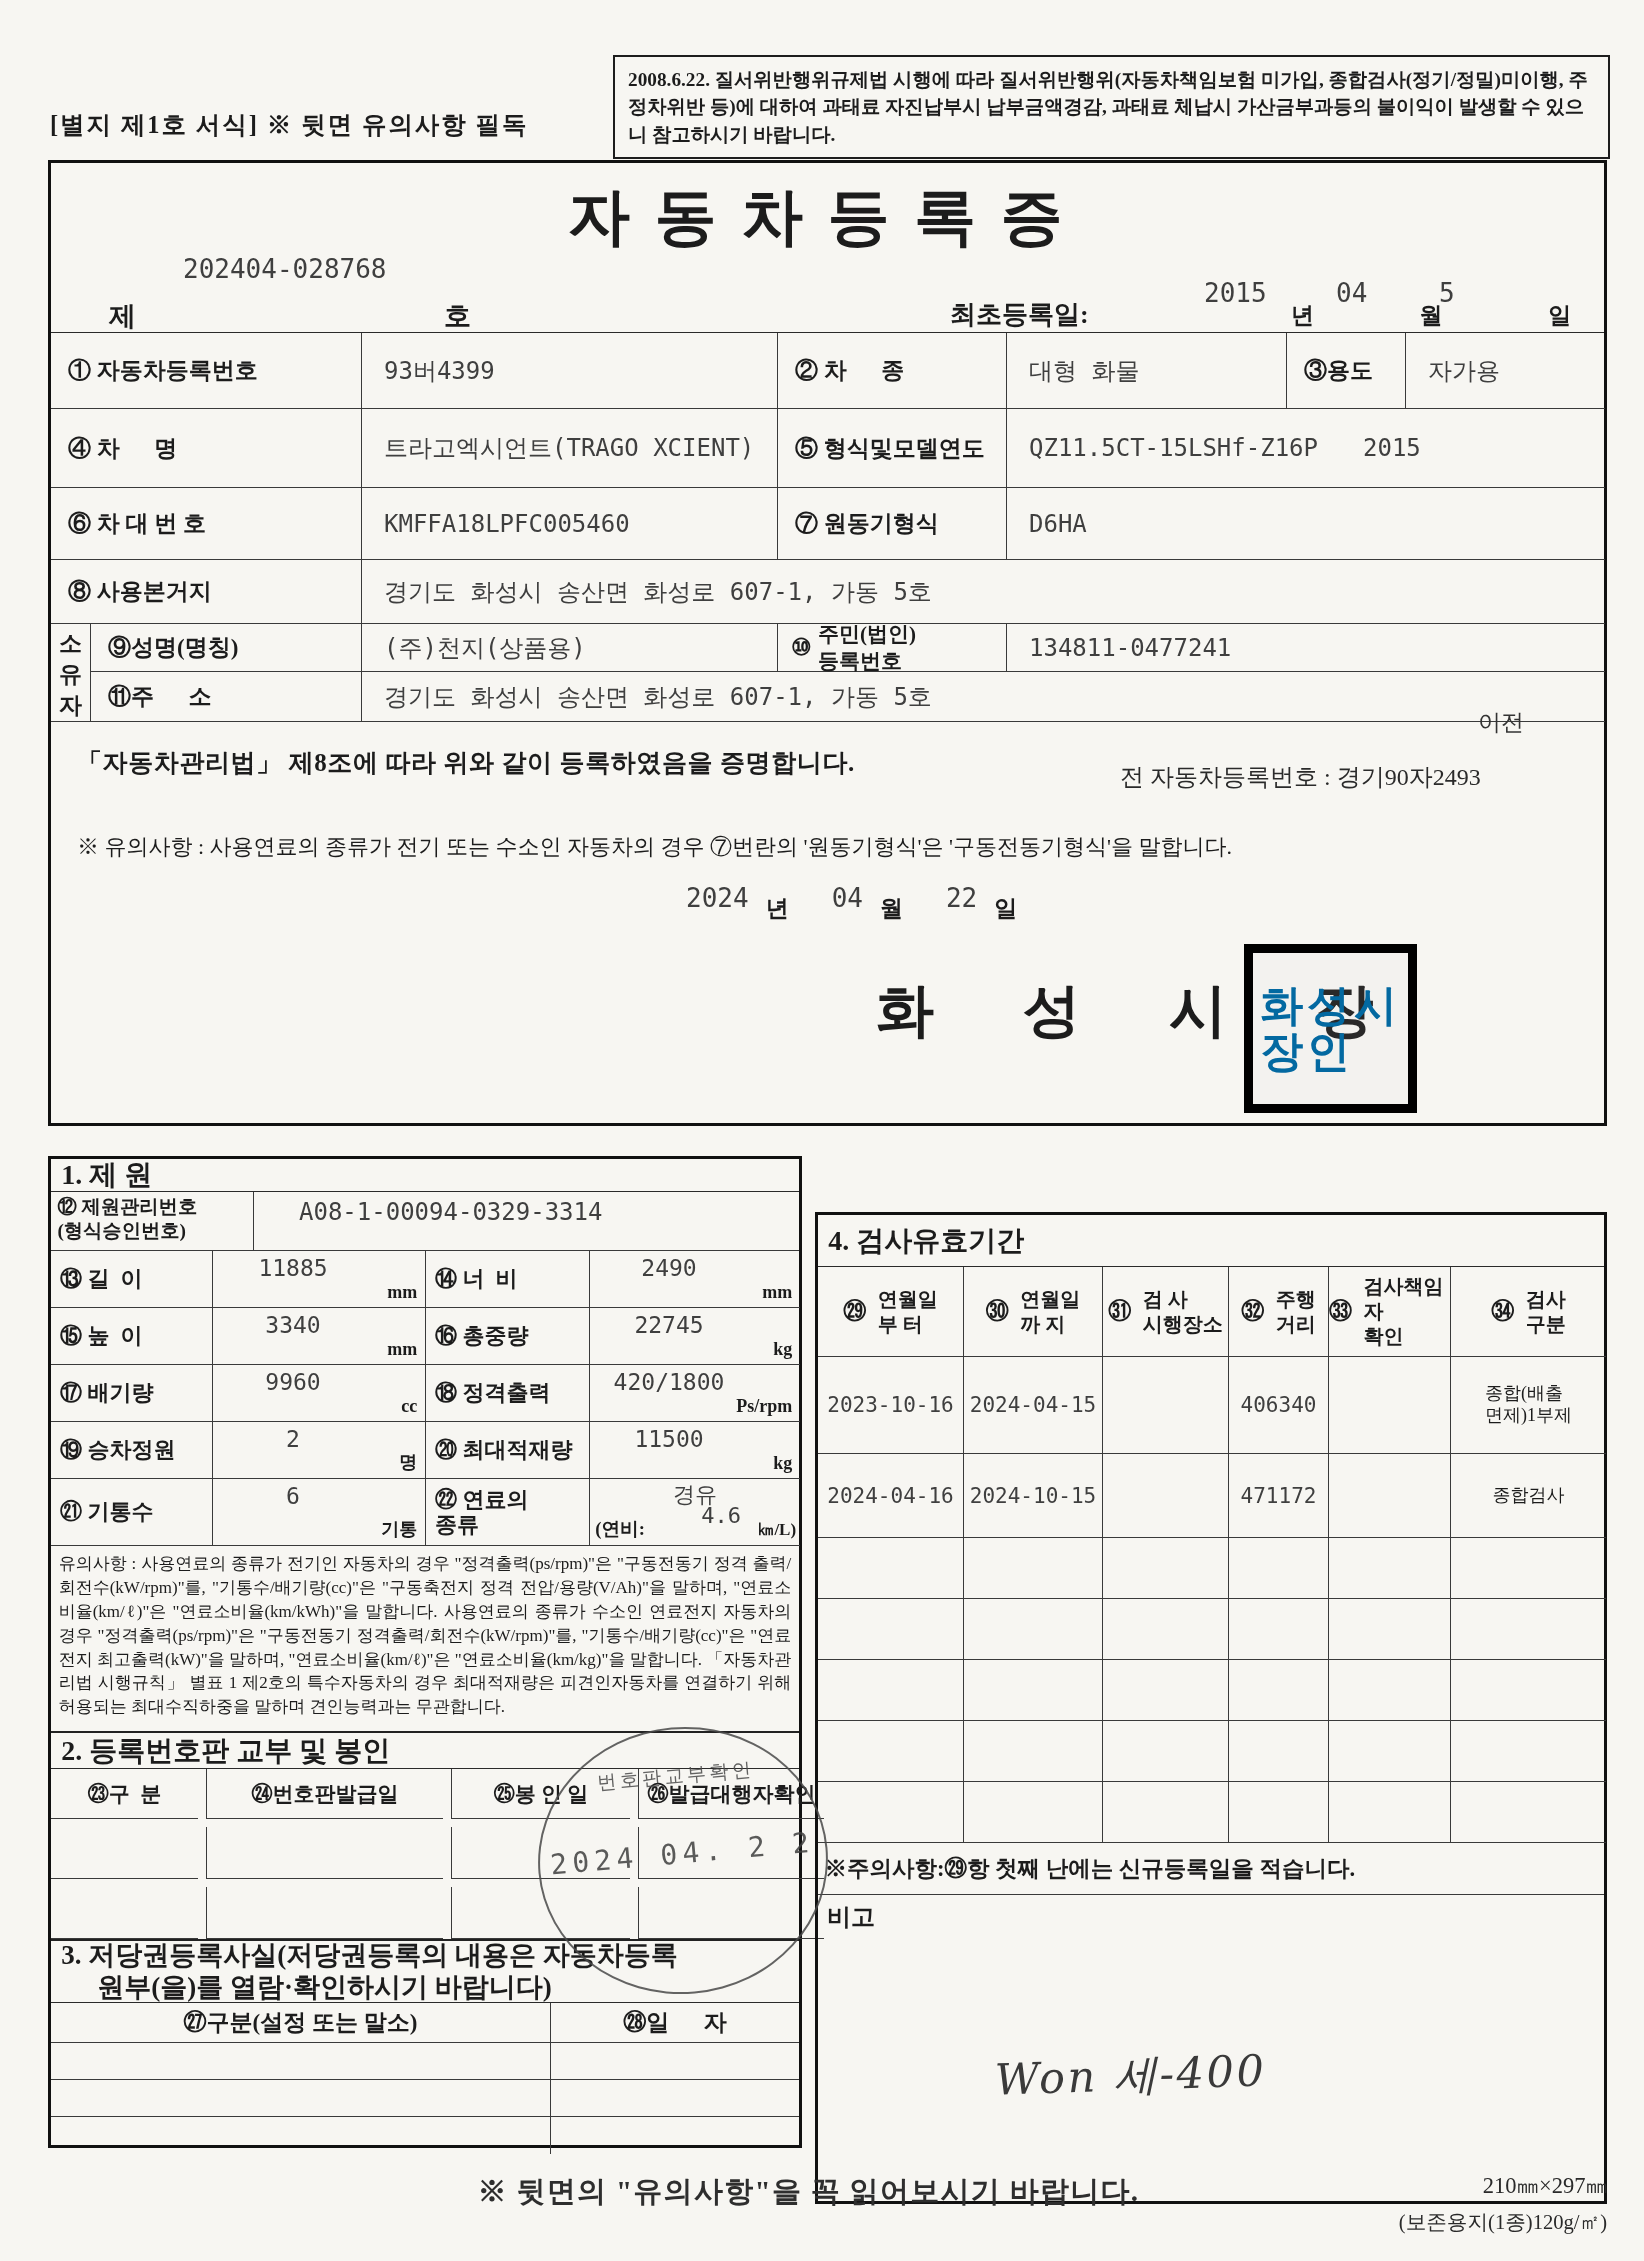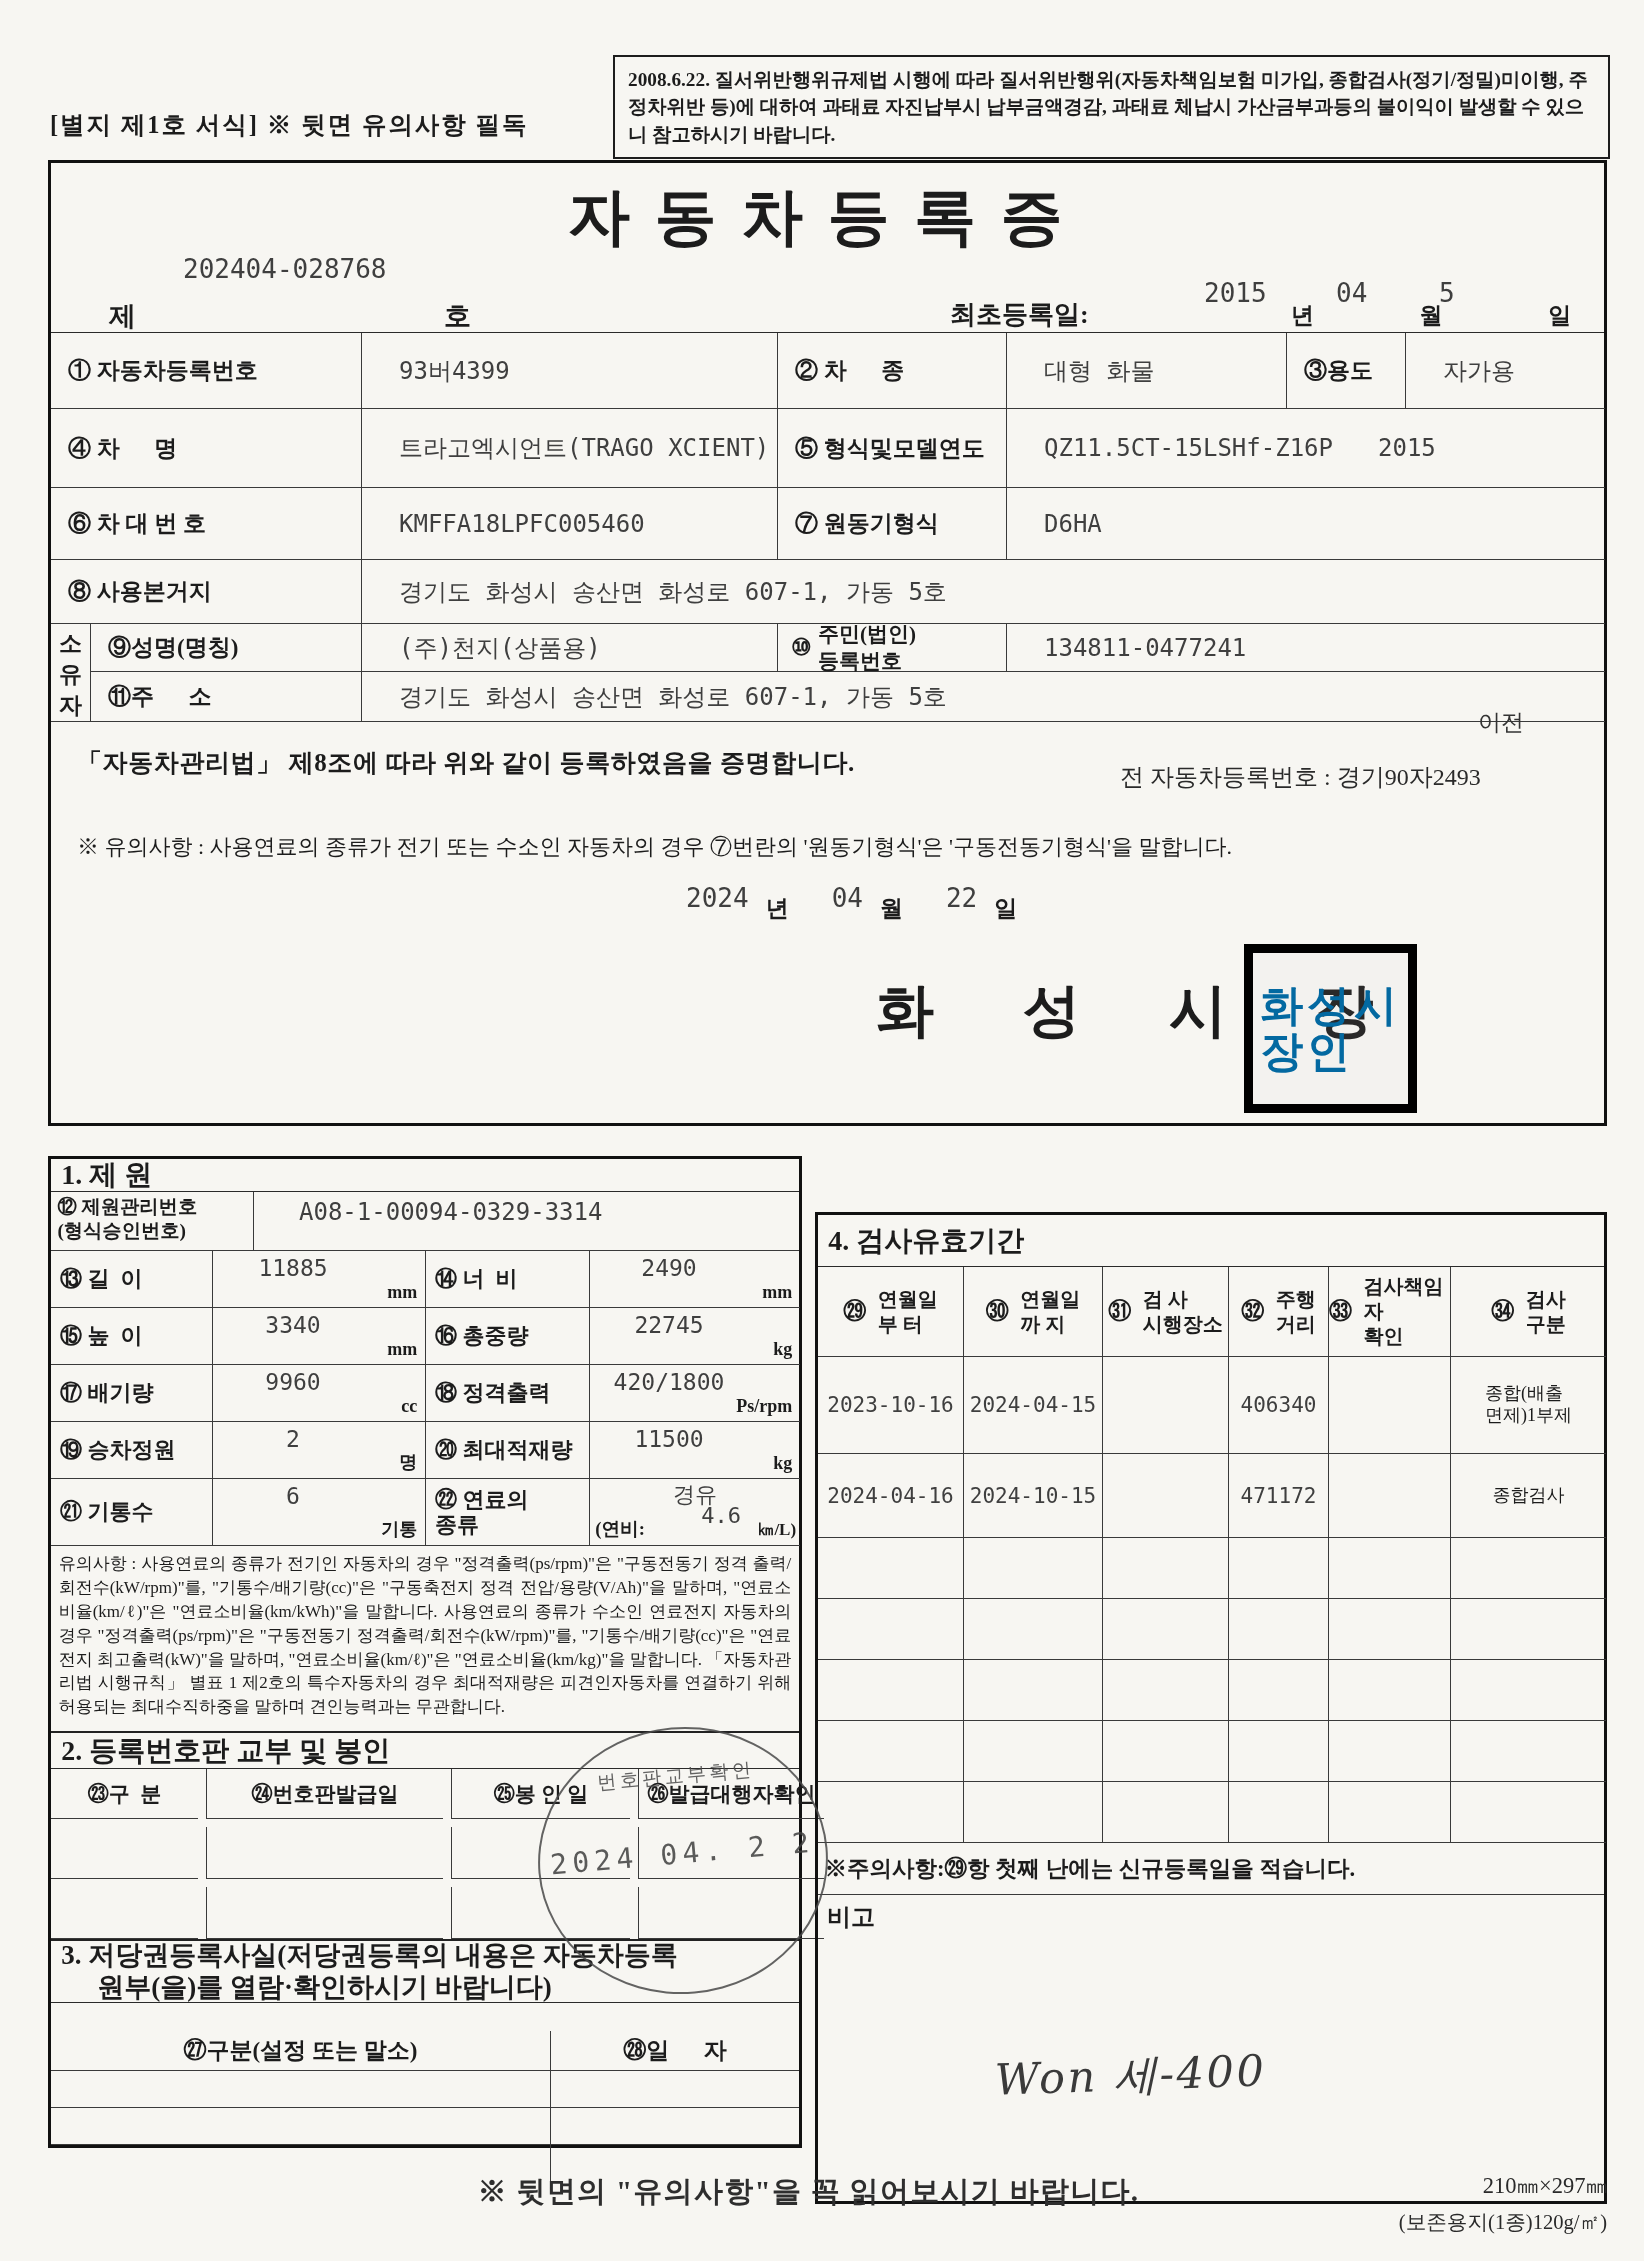--- a/index.html
+++ b/index.html
@@ -24,21 +24,21 @@
   .dt-n{font-size:26px;}
   .dt-u{font-size:23px;font-weight:700;position:relative;top:10.3px;}
 
   .ctable{left:0;top:169px;width:1553px;display:grid;
           grid-template-columns:39px 271px 416px 229px 280px 119px 200px;
           grid-template-rows:76px 79px 72px 64px 48px 50px;
           border-top:1.9px solid #2a2a2a;}
   .ctable > div{border-bottom:1.3px solid #3a3a3a;box-sizing:border-box;}
   .bl{border-left:1.3px solid #3a3a3a;}
   .clbl{display:flex;align-items:center;padding-left:17px;font-size:23px;font-weight:700;}
-  .cval{display:flex;align-items:center;padding-left:37px;font-size:24px;}
+  .cval{display:flex;align-items:center;padding-left:22px;font-size:24px;}
   .owner{display:flex;flex-direction:column;justify-content:space-around;align-items:center;
          font-size:23px;font-weight:700;padding:3.9px 0;}
   .numpfx{font-size:23px;font-weight:700;margin-right:6.4px;}
   .two{font-size:21px;font-weight:700;line-height:1.25;}
 
   .statement{left:26px;top:583px;font-size:25px;font-weight:700;letter-spacing:0.6px;}
   .transfer{left:1427px;top:544px;font-size:23px;color:#333;}
   .prevreg{left:1069px;top:598px;font-size:24px;color:#2a2a2a;}
   .fuelnote{left:26px;top:669px;font-size:22px;}
   .datebar{left:635px;top:720px;display:flex;gap:17px;align-items:flex-start;}
@@ -72,21 +72,21 @@
   .s1note{height:187px;padding:6.4px 7.7px;font-size:17px;line-height:1.4;text-align:justify;
           box-sizing:border-box;border-bottom:2.6px solid #222;}
   .s2t{height:36px;border-bottom:1.9px solid #2a2a2a;}
   .row4{display:grid;grid-template-columns:147px 237px 179px 186px;gap:8px;}
   .row4 > div{border-bottom:1.3px solid #3a3a3a;box-sizing:border-box;}
   .h2c{display:flex;align-items:center;justify-content:center;font-size:21px;font-weight:700;height:50px;}
   .e2{height:52px;}
   .s3t{height:64px;display:flex;flex-direction:column;justify-content:center;padding-left:10.3px;
        font-size:27px;font-weight:700;line-height:1.18;border-bottom:1.9px solid #2a2a2a;border-top:2.6px solid #222;
        box-sizing:border-box;}
-  .row2{display:grid;grid-template-columns:499px 249px;margin-top:28px;}
+  .row2{display:grid;grid-template-columns:499px 249px;}
   .row2 > div{border-bottom:1.3px solid #3a3a3a;box-sizing:border-box;}
   .h3c{display:flex;align-items:center;justify-content:center;font-size:23px;font-weight:700;height:40px;}
   .e3{height:37px;}
 
   .rightcol{left:815px;top:1212px;width:792px;height:992px;border:3.2px solid #111;box-sizing:border-box;}
   .s4t{height:52px;}
   .itable{display:grid;grid-template-columns:145px 139px 126px 100px 122px 156px;}
   .itable > div{border-bottom:1.3px solid #3a3a3a;box-sizing:border-box;}
   .ih{height:90px;display:flex;align-items:center;justify-content:center;gap:5.2px;}
   .ih .two{font-size:20px;text-align:left;}

